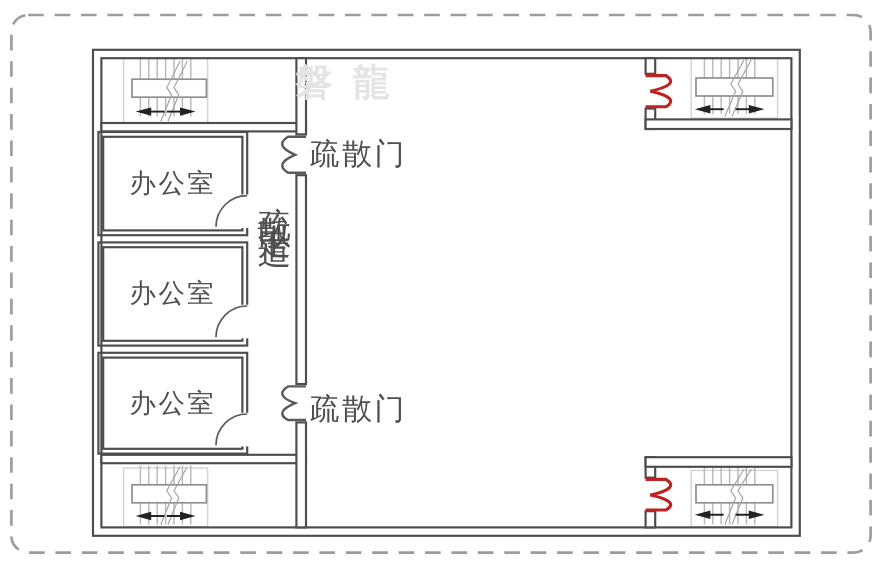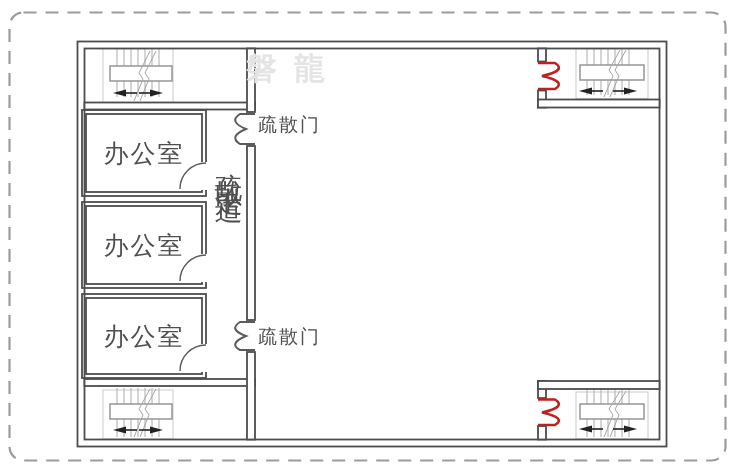--- a/index.html
+++ b/index.html
@@ -2,22 +2,22 @@
 <html><head>
 <meta charset="utf-8">
 <style>
   html,body{margin:0;padding:0;background:#ffffff;}
   body{width:740px;height:472px;overflow:hidden;position:relative;
        font-family:"Liberation Sans","DejaVu Sans",sans-serif;}
   #stage{position:absolute;left:0;top:0;width:740px;height:472px;}
   svg{position:absolute;left:0;top:0;}
   .label{position:absolute;color:#4f4f4f;white-space:nowrap;}
   .room-label{display:flex;align-items:center;justify-content:center;
-              font-size:25px;letter-spacing:2px;}
-  .door-label{font-size:19px;letter-spacing:2px;}
+              font-size:22px;letter-spacing:2px;}
+  .door-label{font-size:25px;letter-spacing:2px;}
   .corridor-label{writing-mode:vertical-rl;text-orientation:upright;
                   font-size:28px;letter-spacing:8px;}
   .factory-label{font-size:27px;letter-spacing:3px;}
   .watermark{font-size:31px;font-weight:700;letter-spacing:17px;}
 </style>
 </head>
 <body>
 
 <div id="stage">
 <svg width="740" height="472" viewBox="0 0 740 472">

